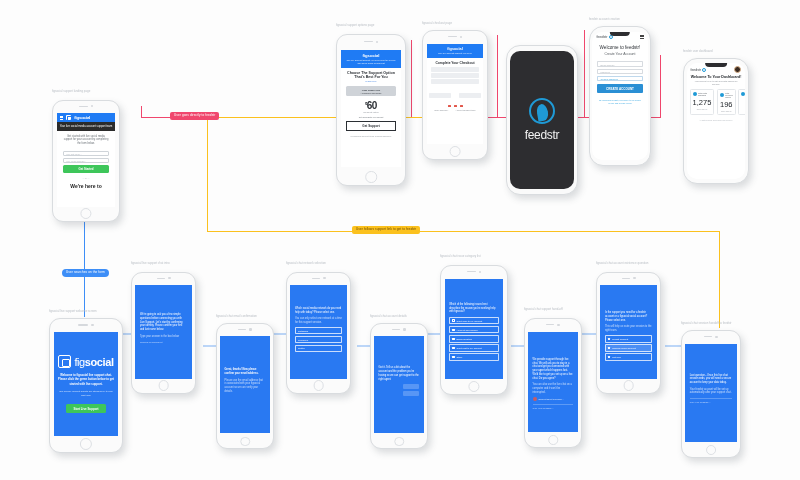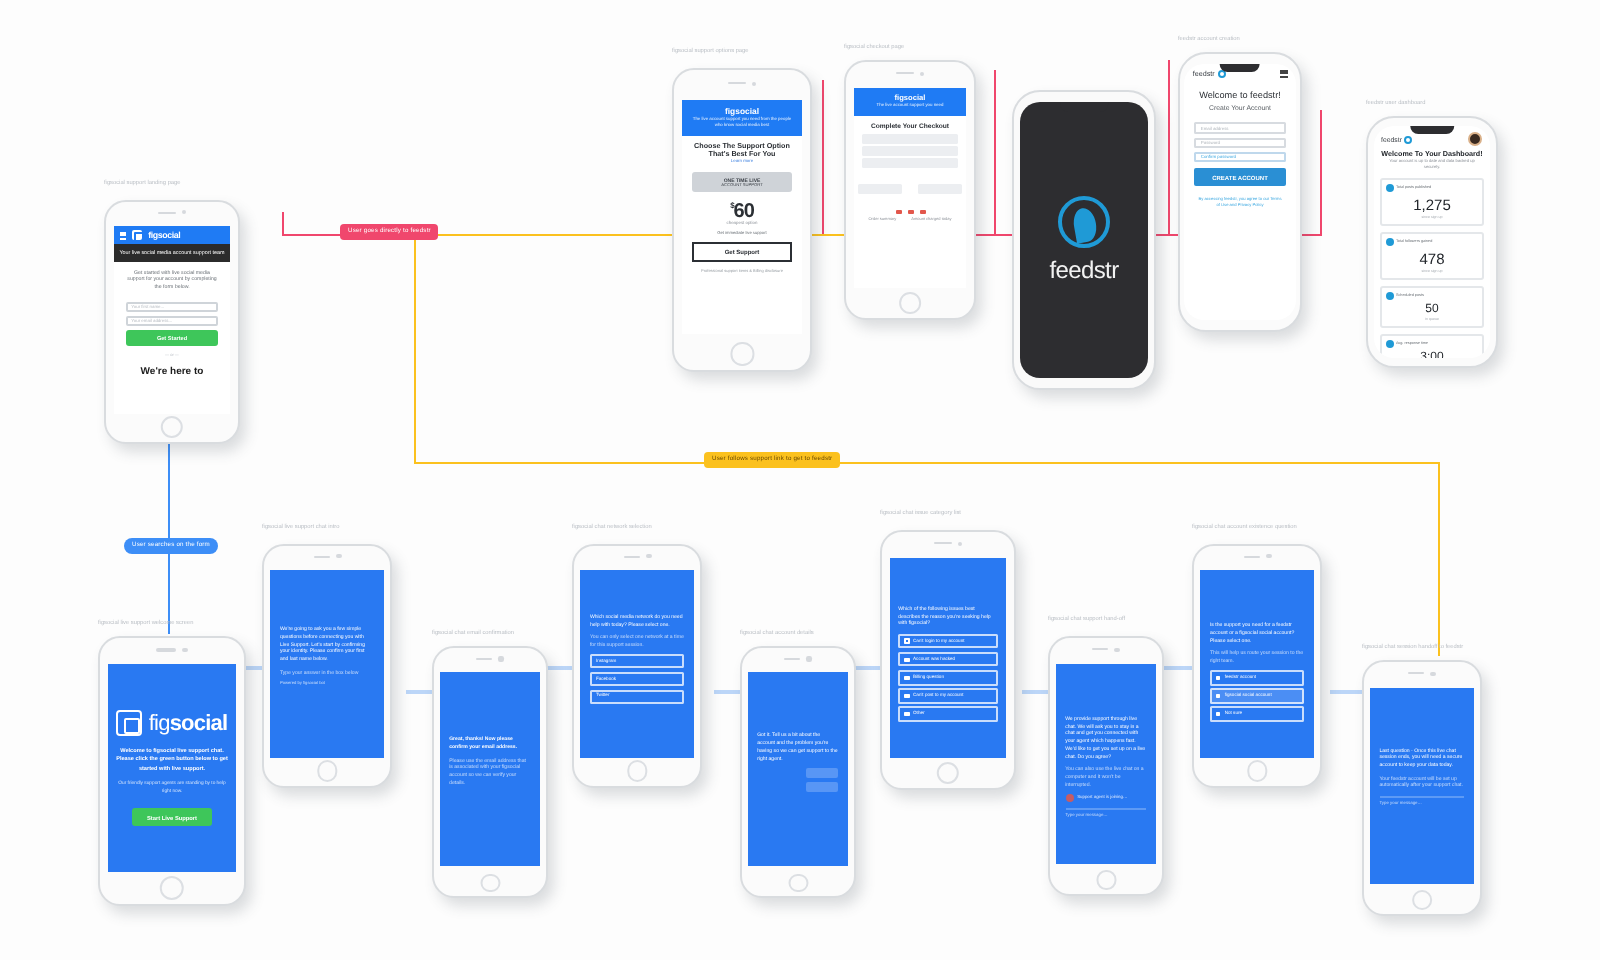--- a/index.html
+++ b/index.html
@@ -163,21 +163,21 @@
   .fd-field { height: 5.4px; margin: 2px 5px; border: .6px solid #d7dbe0; border-radius: .8px; font-size: 2.2px; color: #aeb4ba; padding: 1.4px 2px; }
   .fd-field.link { color: #3aa7e0; border-color: #bfd8ec; }
   .btn-cyan { margin: 2.5px 5px; background: #2a8fd4; color: #fff; text-align: center; font-size: 3px; font-weight: bold; padding: 2.6px; border-radius: 1px; }
   .fd-fine { text-align: center; font-size: 2.1px; color: #3aa7e0; padding: 3px 6px; line-height: 1.4; }
 
   
   .db-bar { display: flex; align-items: center; justify-content: space-between; padding: 3px 4px 2px; }
   .db-av { width: 7px; height: 7px; border-radius: 50%; background: #3a2a20; border: 1px solid #d9b089; }
   .db-h1 { text-align: center; font-size: 3.6px; font-weight: bold; color: #22262b; }
   .db-sub { text-align: center; font-size: 2.1px; color: #8d9299; padding: 1px 6px 3px; line-height: 1.35; }
-  .db-grid { display: grid; grid-template-columns: 1fr; gap: 2.5px; padding: 0 3px; }
+  .db-grid { display: grid; grid-template-columns: 1fr 1fr 1fr 1fr; gap: 2.5px; padding: 0 3px; }
   .db-card { border: .6px solid #e4e7ea; border-radius: 1.5px; padding: 2px; text-align: center; }
   .db-card .hd { display: flex; align-items: center; gap: 1.4px; font-size: 1.9px; color: #6a7076; text-align: left; }
   .db-dot { width: 4px; height: 4px; border-radius: 50%; background: #1f9ad6; flex: none; }
   .db-val { font-size: 7.5px; color: #22262b; padding: 2.5px 0 1px; }
   .db-val.sm { font-size: 6px; }
   .db-cap { font-size: 1.8px; color: #a7acb2; }
   .db-foot { text-align: center; font-size: 1.9px; color: #b4b9bf; padding-top: 4px; }
 
   
   .chat { padding: 5px 4.5px; color: #fff; }
@@ -390,21 +390,21 @@
                 <span>Total posts published</span>
               </div>
             <div class="db-val">1,275</div>
             <div class="db-cap">since sign up</div>
           </div>
           <div class="db-card">
             <div class="hd">
                 <span class="db-dot"></span>
                 <span>Total followers gained</span>
               </div>
-            <div class="db-val">478</div>
+            <div class="db-val">196</div>
             <div class="db-cap">since sign up</div>
           </div>
           <div class="db-card">
             <div class="hd">
                 <span class="db-dot"></span>
                 <span>Scheduled posts</span>
               </div>
             <div class="db-val sm">50</div>
             <div class="db-cap">in queue</div>
           </div>

